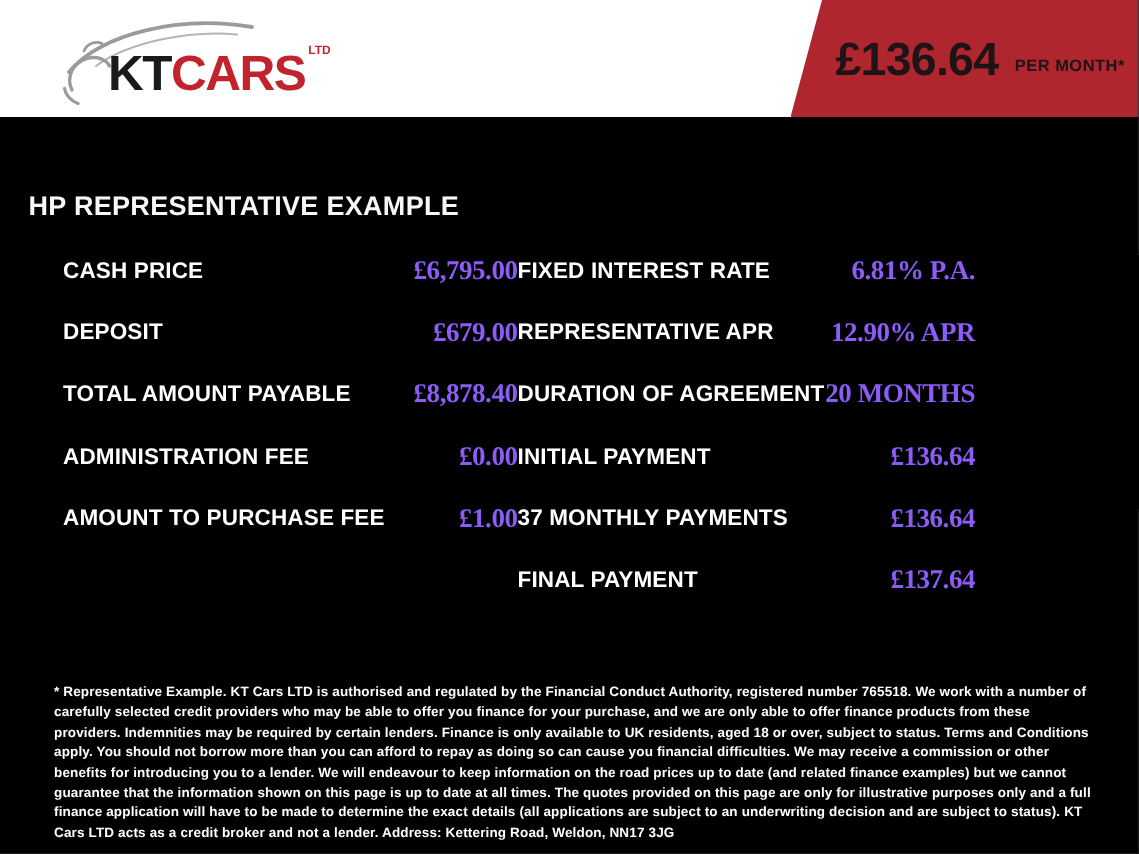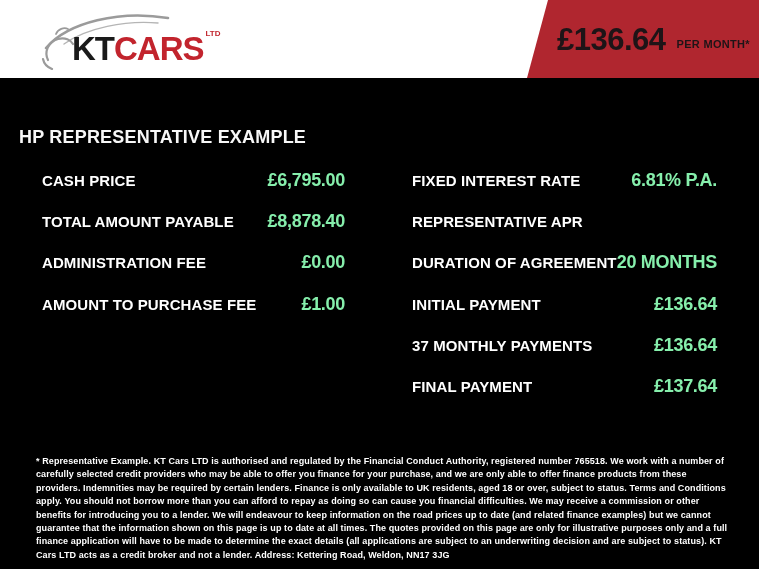--- a/index.html
+++ b/index.html
@@ -48,32 +48,33 @@
     position:absolute;top:95px;left:19px;
     color:#f7f7f7;font-size:18px;font-weight:700;letter-spacing:0.2px;margin-top:32px;
   }
   
   .finance-table{
     position:absolute;top:160px;left:0;width:759px;
     display:flex;
   }
   .fin-col{display:flex;flex-direction:column;}
   .fin-col-left{margin-left:42px;width:303px;}
-  .fin-col-right{margin-left:67px;width:305px;}
+  .fin-col-right{width:305px;}
   .fin-row{
     display:flex;justify-content:space-between;align-items:center;
     height:41.2px;
   }
   .fin-label{
     color:#ffffff;font-size:15px;font-weight:700;letter-spacing:0.1px;
     white-space:nowrap;
   }
   .fin-value{
-    color:#86efac;font-size:18px;font-weight:600;letter-spacing:-0.3px;
+    color:#8b5cf6;font-size:18px;font-weight:600;letter-spacing:-0.3px;
     white-space:nowrap;
+    font-family:Liberation Serif, serif;
   }
   
   .fine-print{
     position:absolute;top:455px;left:36px;width:692px;
     color:#ffffff;font-size:9px;font-weight:600;line-height:13.4px;
     letter-spacing:0.1px;
   }
 </style>
 </head>
 <body>
@@ -102,40 +103,45 @@
 
   <div class="section-title">HP REPRESENTATIVE EXAMPLE</div>
 
   <div class="finance-table">
     <div class="fin-col fin-col-left">
       <div class="fin-row">
         <span class="fin-label">CASH PRICE</span>
         <span class="fin-value">£6,795.00</span>
       </div>
       <div class="fin-row">
+        <span class="fin-label">DEPOSIT</span>
+        <span class="fin-value">£679.00</span>
+      </div>
+      <div class="fin-row">
         <span class="fin-label">TOTAL AMOUNT PAYABLE</span>
         <span class="fin-value">£8,878.40</span>
       </div>
       <div class="fin-row">
         <span class="fin-label">ADMINISTRATION FEE</span>
         <span class="fin-value">£0.00</span>
       </div>
       <div class="fin-row">
         <span class="fin-label">AMOUNT TO PURCHASE FEE</span>
         <span class="fin-value">£1.00</span>
       </div>
     </div>
 
     <div class="fin-col fin-col-right">
       <div class="fin-row">
         <span class="fin-label">FIXED INTEREST RATE</span>
         <span class="fin-value">6.81% P.A.</span>
       </div>
       <div class="fin-row">
         <span class="fin-label">REPRESENTATIVE APR</span>
+        <span class="fin-value">12.90% APR</span>
       </div>
       <div class="fin-row">
         <span class="fin-label">DURATION OF AGREEMENT</span>
         <span class="fin-value">20 MONTHS</span>
       </div>
       <div class="fin-row">
         <span class="fin-label">INITIAL PAYMENT</span>
         <span class="fin-value">£136.64</span>
       </div>
       <div class="fin-row">

